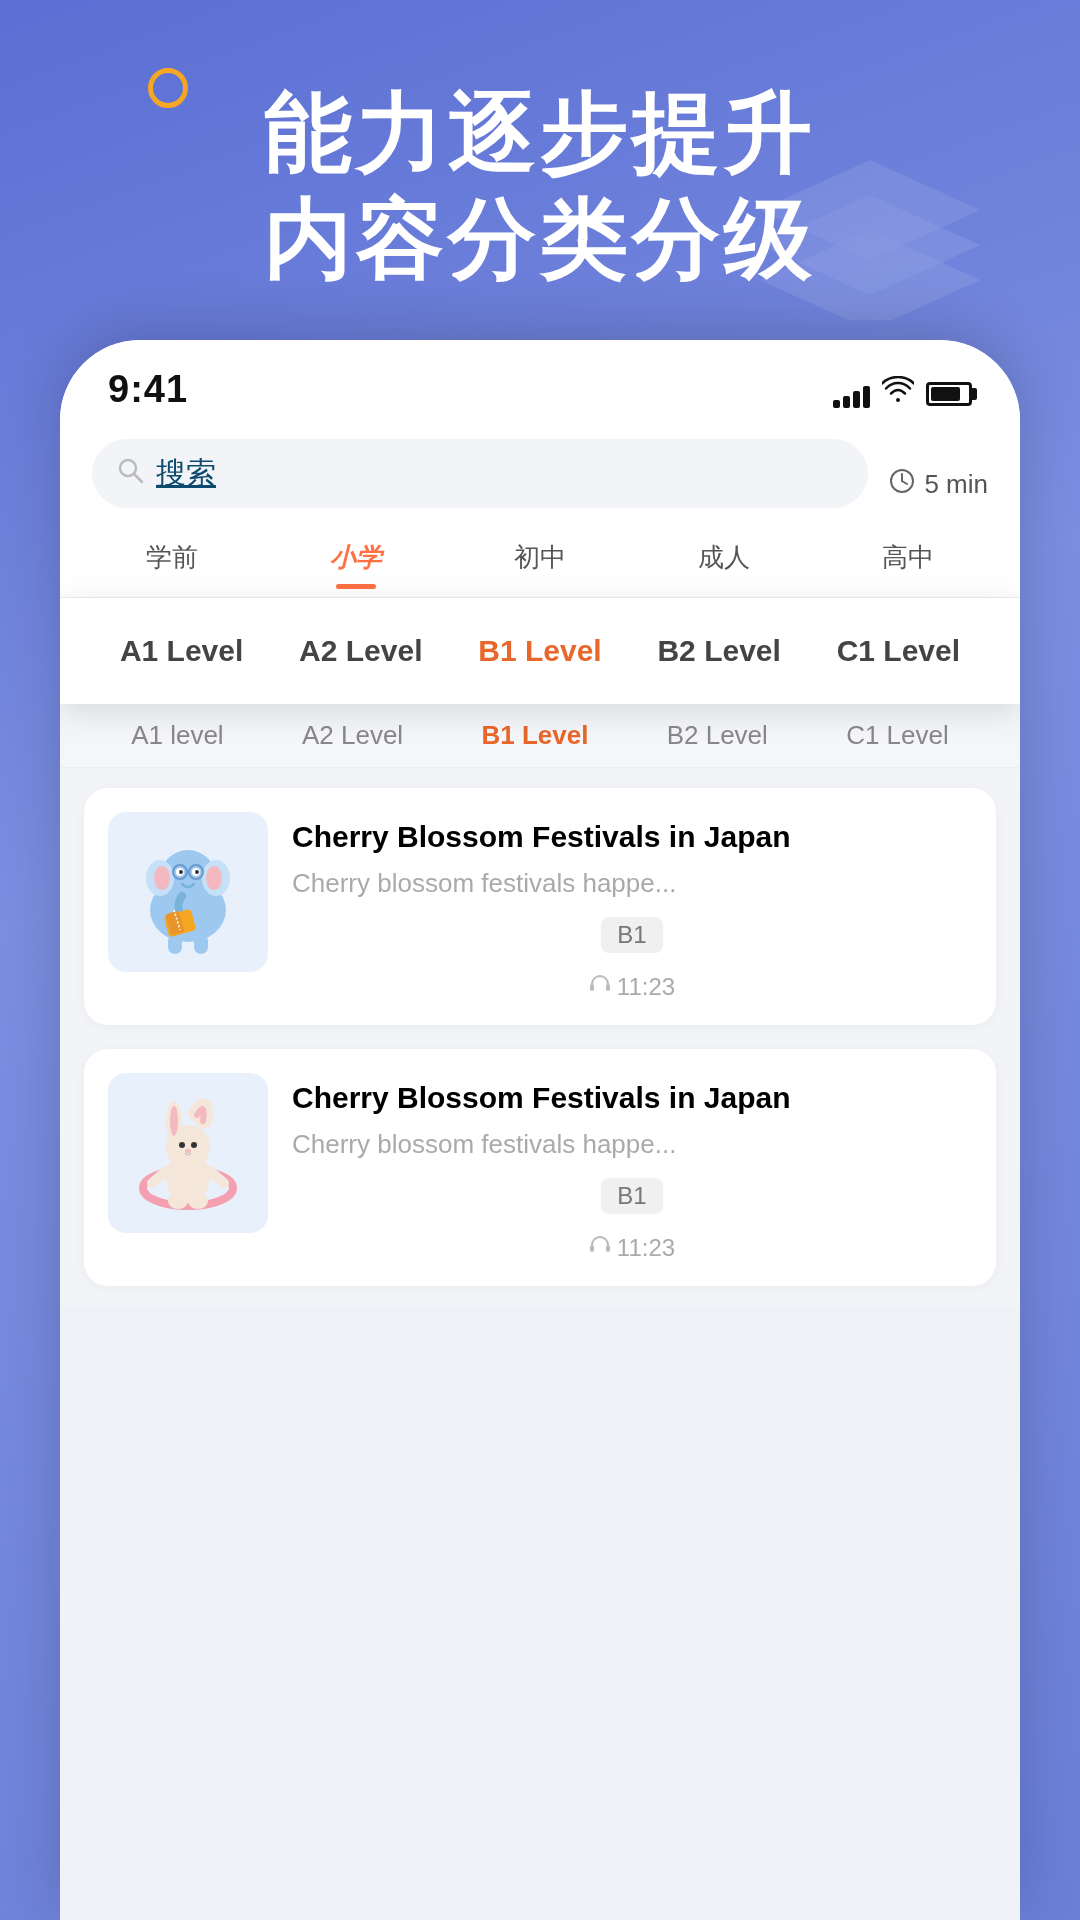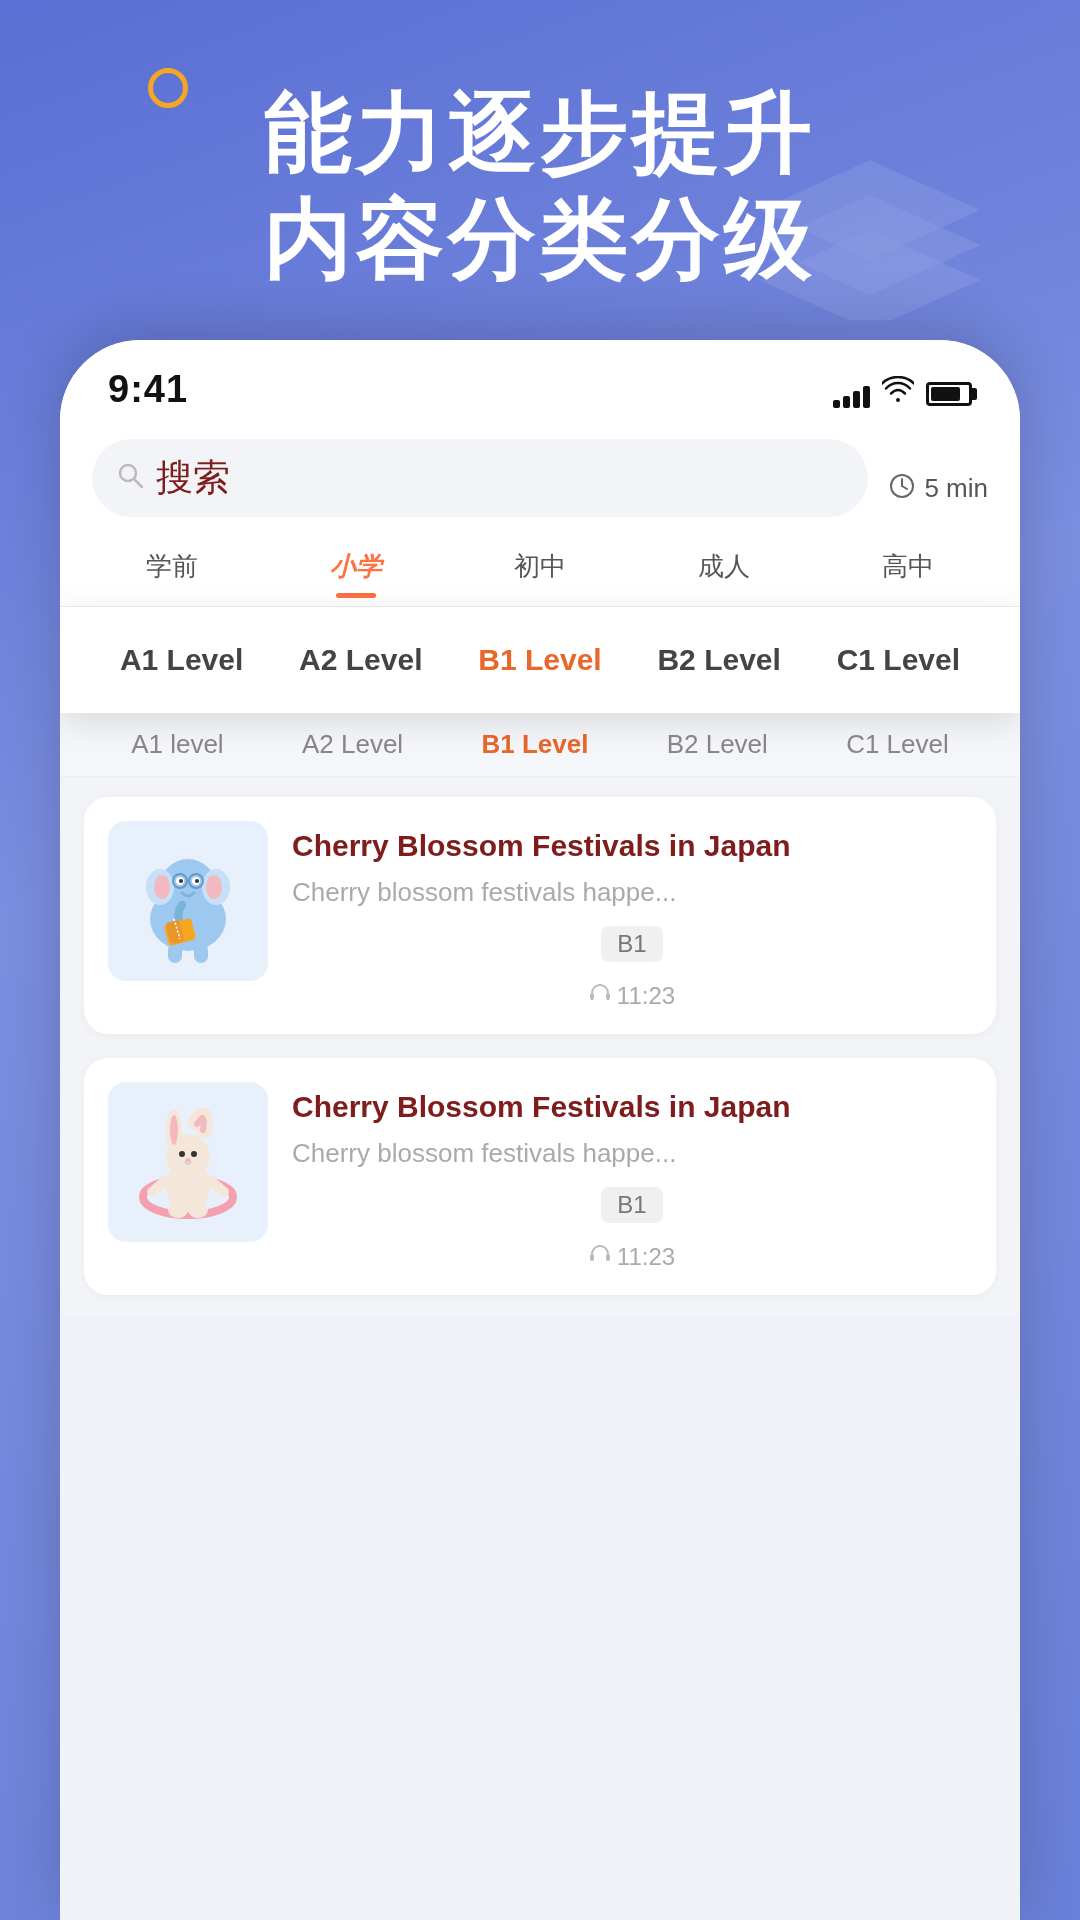--- a/index.html
+++ b/index.html
@@ -150,22 +150,23 @@
       background: #f2f4f8;
       border-radius: 40px;
       padding: 14px 24px;
       gap: 12px;
     }
     .search-icon-wrap {
       color: #aaa;
       font-size: 28px;
     }
     .search-placeholder {
-      font-size: 37px;
-      color: #7f1d1d;
+      font-size: 30px;
+      color: #0c4a6e;
+      text-decoration: underline;
     }
     .time-filter {
       display: flex;
       align-items: center;
       gap: 8px;
       color: #555;
       font-size: 26px;
       white-space: nowrap;
       margin-top: 21px;
     }
@@ -281,21 +282,21 @@
       background: #e8f0fb;
     }
 
     .article-info {
       flex: 1;
       padding-top: 4px;
     }
     .article-title {
       font-size: 30px;
       font-weight: 700;
-      color: #7f1d1d;
+      color: #000000;
       line-height: 1.4;
       margin-bottom: 10px;
     }
     .article-desc {
       font-size: 26px;
       color: #aaa;
       margin-bottom: 18px;
       overflow: hidden;
       text-overflow: ellipsis;
       white-space: nowrap;

